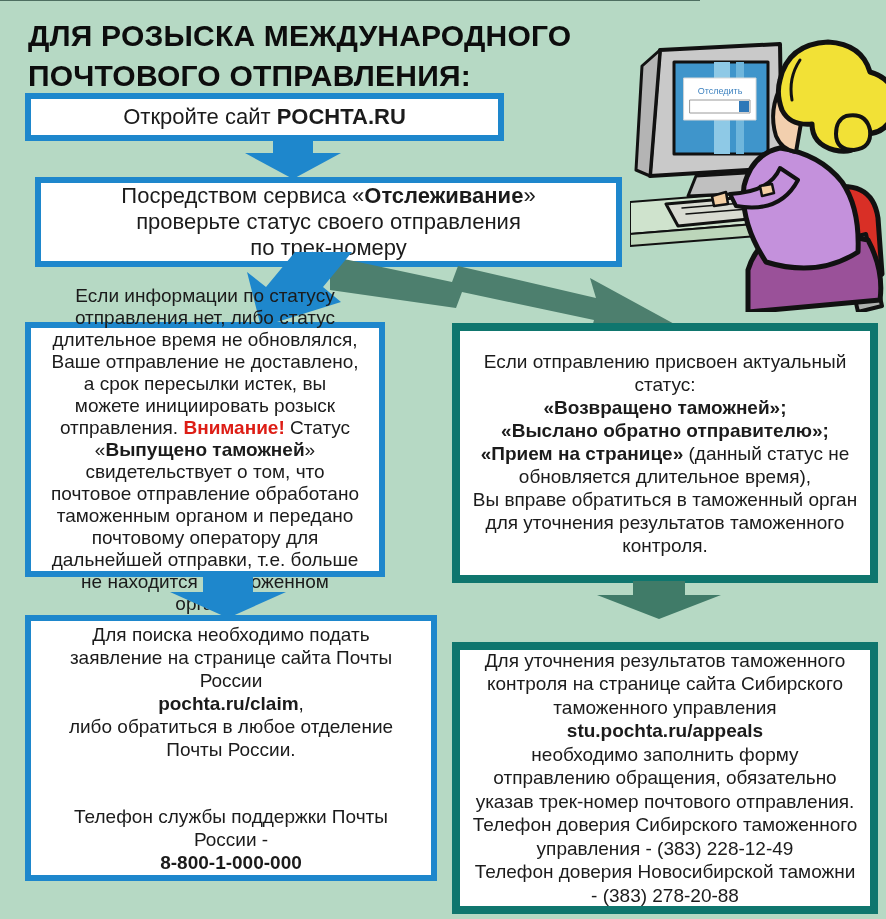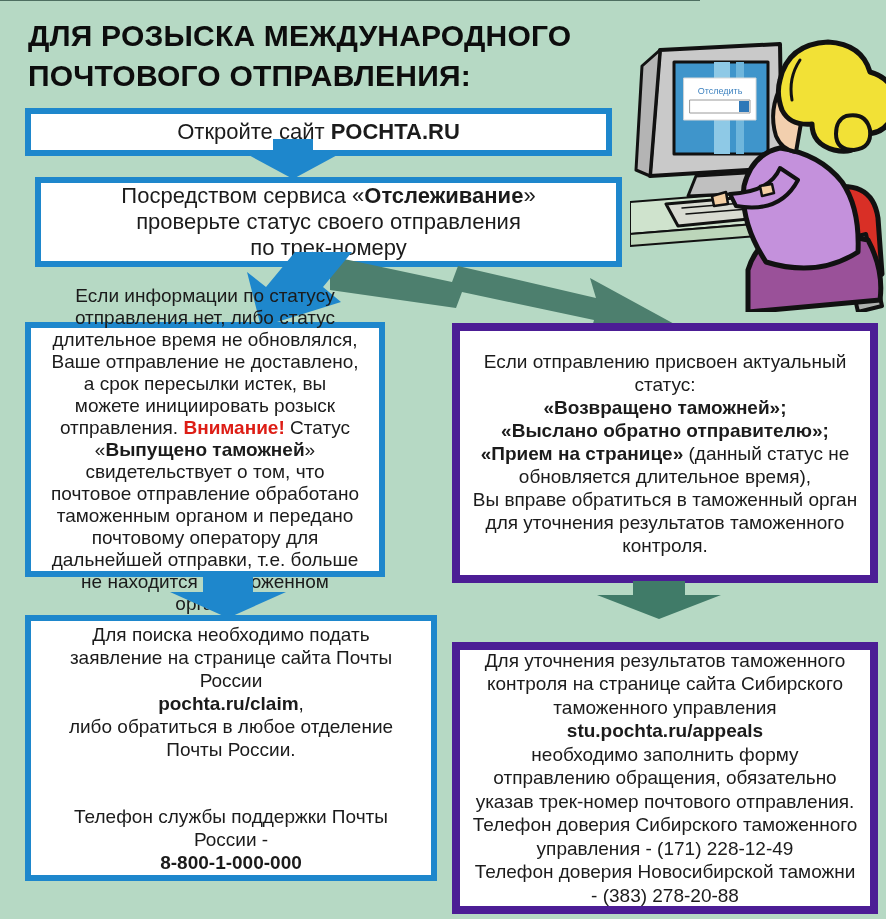--- a/index.html
+++ b/index.html
@@ -10,23 +10,23 @@
     color:#1b1b1b;
   }
   #top-edge-line{position:absolute;left:0;top:0;width:700px;height:1px;background:rgba(60,92,80,.85);}
   .title{
     position:absolute;left:28px;top:16px;width:584px;
     text-align:left;font-weight:bold;font-size:30px;line-height:1.33;
     color:#0d0d0d;letter-spacing:.2px;
   }
   .box{position:absolute;background:#fff;box-sizing:border-box;text-align:center;}
   .box.blue{border:6px solid #1e87cc;}
-  .box.teal{border:8px solid #4c1d95;}
+  .box.teal{border:8px solid #0f766e;}
   .flex-center{display:flex;flex-direction:column;justify-content:center;align-items:center;}
-  #step1{left:25px;top:108px;width:587px;height:48px;font-size:22px;}
+  #step1{left:25px;top:93px;width:479px;height:48px;font-size:22px;}
   #step2{left:35px;top:177px;width:587px;height:90px;font-size:22px;line-height:26px;}
   #step3{left:25px;top:322px;width:360px;height:255px;font-size:19px;line-height:22px;padding:0 18px;}
   #step4{left:452px;top:323px;width:426px;height:260px;font-size:19px;line-height:23px;padding:0 2px;}
   #step5{left:25px;top:615px;width:412px;height:266px;font-size:19px;line-height:23px;padding:0 15px;}
   #step6{left:452px;top:617px;width:426px;height:272px;font-size:19px;line-height:23.5px;padding:0 12px;margin-top:25px;}
   #step5 .gap{height:44px;}
   #step6 .gap{height:22px;}
   .bold{font-weight:bold;}
   .red-bold{font-weight:bold;color:#dd1d15;}
   p{margin:0;}
@@ -98,21 +98,21 @@
   </div>
 
   <div id="step6" class="box teal flex-center">
     <p>
       <span>Для уточнения результатов таможенного контроля на странице сайта Сибирского таможенного управления</span><br>
       <b>stu.pochta.ru/appeals</b><br>
       <span>необходимо заполнить форму отправлению обращения, обязательно указав трек-номер почтового отправления.</span>
     </p>
     <div class="gap"></div>
     <p>
-      <span>Телефон доверия Сибирского таможенного управления - (171) 228-12-49</span><br>
+      <span>Телефон доверия Сибирского таможенного управления - (383) 228-12-49</span><br>
       <span>Телефон доверия Новосибирской таможни - (383) 278-20-88</span>
     </p>
   </div>
 
   <svg class="arrow" style="left:630px;top:20px;" width="256" height="292" viewBox="0 0 256 292">
     <g stroke-linejoin="round" stroke-linecap="round">
 
       <polygon points="0,182 152,170 176,200 0,214" fill="#cfe3cd" stroke="#111" stroke-width="2"></polygon>
       <polygon points="0,214 176,200 180,212 0,226" fill="#bcd6ba" stroke="#111" stroke-width="2"></polygon>
 

